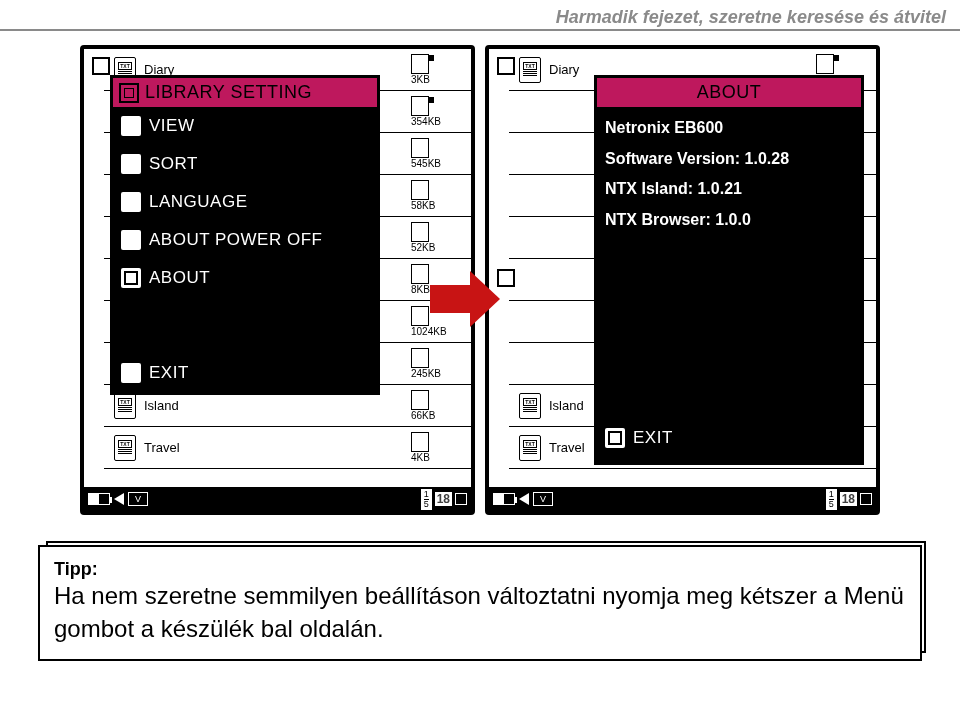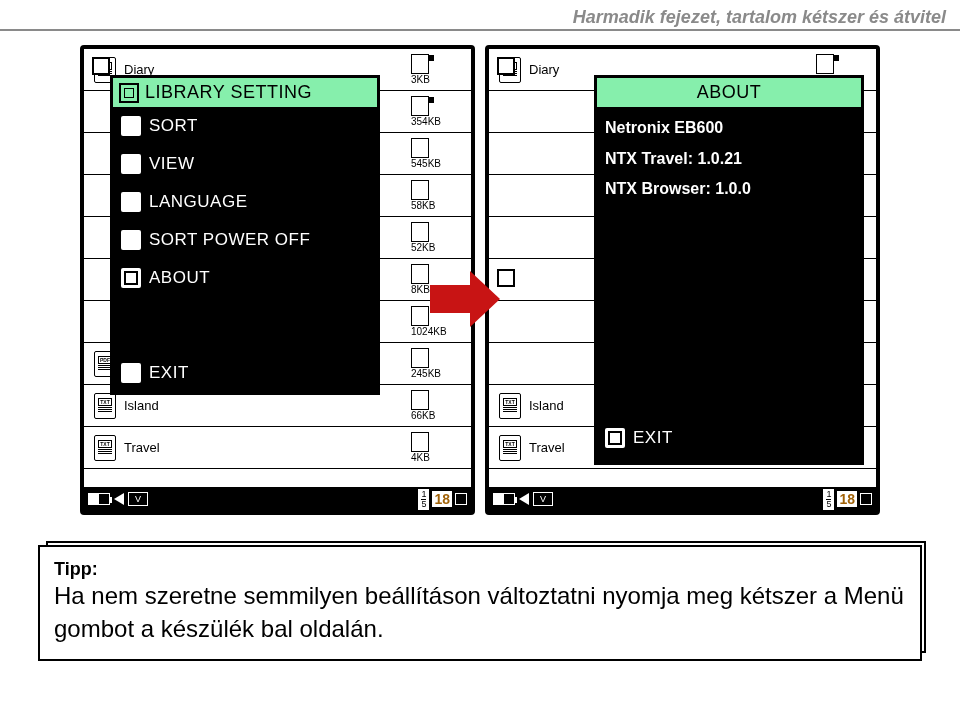--- a/index.html
+++ b/index.html
@@ -5,46 +5,46 @@
   * { box-sizing: border-box; margin: 0; padding: 0; }
   body { font-family: Arial, Helvetica, sans-serif; width: 960px; height: 704px; background: #fff; position: relative; }
   
   .page-header { text-align: right; font-size: 18px; font-weight: bold; font-style: italic; color: #8a8a8a; padding: 6px 14px 0 0; border-bottom: 2px solid #8a8a8a; margin: 0 0 14px 0; line-height: 1.3; }
   
   .screens-wrap { display: flex; justify-content: center; gap: 10px; padding: 0 50px; position: relative; }
   
   .device { width: 395px; border: 4px solid #000; border-radius: 4px; background: #fff; position: relative; height: 470px; overflow: hidden; }
   
   
-  .file-row { display: flex; align-items: center; border-bottom: 1px solid #000; height: 42px; padding: 0 6px 0 10px; }
+  .file-row { display: flex; align-items: center; border-bottom: 1px solid #000; height: 42px; padding: 0 6px 0 10px; margin-left: 20px; }
   .file-row .typebox { width: 22px; height: 26px; border: 1px solid #000; border-radius: 2px; display: flex; align-items: center; justify-content: center; font-size: 6px; font-weight: bold; margin-right: 8px; flex-direction: column; }
   .file-row .typebox .tag { font-size: 5px; border: 1px solid #000; padding: 0 1px; margin-bottom: 1px; }
   .file-row .typebox .lines { width: 14px; }
   .file-row .typebox .lines span { display:block; border-top:1px solid #000; height:2px;}
   .file-row .name { flex: 1; font-size: 13px; }
   .file-row .pageicon { width: 18px; height: 20px; border: 1px solid #000; margin-right: 4px; position: relative; }
   .file-row .pageicon.sd::after { content:''; position:absolute; right:-6px; top:0; width:6px; height:6px; background:#000; }
   .file-row .meta { width: 54px; text-align: left; }
   .file-row .meta .size { font-size: 10px; color: #000; }
   
   
   .statusbar { position: absolute; bottom: 0; left: 0; right: 0; height: 24px; background: #000; display: flex; align-items: center; padding: 0 4px; gap: 4px; }
   .sb-batt { width: 22px; height: 12px; border: 1px solid #fff; position: relative; }
   .sb-batt::after { content:''; position:absolute; right:-3px; top:3px; width:2px; height:6px; background:#fff; }
   .sb-batt .fill { height:100%; width:50%; background:#fff; }
   .sb-sound { width: 0; height: 0; border-top: 6px solid transparent; border-bottom: 6px solid transparent; border-right: 10px solid #fff; }
   .sb-vbox { border:1px solid #fff; color:#fff; font-size:9px; padding:1px 6px;}
   .sb-pages { margin-left:auto; display:flex; align-items:center; gap:3px;}
   .sb-frac { background:#fff; color:#000; font-size:9px; line-height:1; text-align:center; padding:1px 3px; }
   .sb-frac .num { border-bottom:1px solid #000;}
-  .sb-big { background:#fff; color:#a16207; font-weight:bold; font-size:14px; padding:0 2px;}
+  .sb-big { background:#fff; color:#404040; font-weight:bold; font-size:12px; padding:0 2px;}
   .sb-sq { border:1px solid #fff; width:12px; height:12px; }
   
   
-  .overlay { position: absolute; border: 3px solid #000; background: #86efac; z-index: 10; }
+  .overlay { position: absolute; border: 3px solid #000; background: #be185d; z-index: 10; }
   
   .lib-overlay { top: 26px; left: 26px; width: 270px; height: 320px; display: flex; flex-direction: column; }
   .lib-title-row { display:flex; align-items:center; padding:4px 6px; }
   .lib-title-icon { width:20px; height:20px; border:2px solid #000; margin-right:6px; position:relative;}
   .lib-title-icon::before { content:''; position:absolute; inset:3px; border:1px solid #000;}
   .lib-title { font-size: 18px; font-weight: 500; letter-spacing: 0.5px; }
   .lib-panel { background: #000; flex:1; display:flex; flex-direction:column; }
   .lib-item { display:flex; align-items:center; height:38px; padding:0 8px; }
   .lib-item .ic { width:20px; height:20px; background:#fff; margin-right:8px; border-radius:2px;}
   .lib-item .ic.sel { background:#fff; position:relative;}
@@ -69,21 +69,21 @@
   
   
   .tip-outer { margin: 30px 38px 0; border: 2px solid #000; position: relative; padding: 12px 14px 14px; background: #fff;}
   .tip-outer::before { content:''; position:absolute; inset:-6px -6px 6px 6px; border:2px solid #000; z-index:-1; background:#fff;}
   .tip-label { font-weight: bold; font-size: 18px; }
   .tip-body { font-size: 24px; line-height: 1.35; }
 </style>
 </head>
 <body>
 
-<div class="page-header">Harmadik fejezet, tartalom kétszer és átvitel</div>
+<div class="page-header">Harmadik fejezet, szeretne keresése és átvitel</div>
 
 <div class="screens-wrap">
 
   <div class="device">
 
     <div class="file-row">
       <div class="typebox">
           <span class="tag">TXT</span>
           <div class="lines">
             <span></span>
@@ -190,33 +190,33 @@
     <div class="peek" style="top:8px;"></div>
 
     <div class="overlay lib-overlay">
       <div class="lib-title-row">
         <div class="lib-title-icon"></div>
         <div class="lib-title">LIBRARY SETTING</div>
       </div>
       <div class="lib-panel">
         <div class="lib-item">
             <div class="ic"></div>
+            <div class="lbl">VIEW</div>
+          </div>
+        <div class="lib-item">
+            <div class="ic"></div>
             <div class="lbl">SORT</div>
           </div>
         <div class="lib-item">
             <div class="ic"></div>
-            <div class="lbl">VIEW</div>
-          </div>
-        <div class="lib-item">
-            <div class="ic"></div>
             <div class="lbl">LANGUAGE</div>
           </div>
         <div class="lib-item">
             <div class="ic"></div>
-            <div class="lbl">SORT POWER OFF</div>
+            <div class="lbl">ABOUT POWER OFF</div>
           </div>
         <div class="lib-item">
             <div class="ic sel"></div>
             <div class="lbl">ABOUT</div>
           </div>
         <div class="lib-spacer"></div>
         <div class="lib-item">
             <div class="ic"></div>
             <div class="lbl">EXIT</div>
           </div>
@@ -341,21 +341,22 @@
         </div>
       </div>
 
     <div class="peek" style="top:8px;"></div>
     <div class="peek" style="top:220px;"></div>
 
     <div class="overlay about-overlay">
       <div class="about-title-row">ABOUT</div>
       <div class="about-panel">
         <div class="about-line">Netronix EB600</div>
-        <div class="about-line">NTX Travel: 1.0.21</div>
+        <div class="about-line">Software Version: 1.0.28</div>
+        <div class="about-line">NTX Island: 1.0.21</div>
         <div class="about-line">NTX Browser: 1.0.0</div>
         <div class="lib-spacer"></div>
         <div class="about-exit lib-item">
             <div class="ic sel"></div>
             <div class="lbl">EXIT</div>
           </div>
       </div>
     </div>
 
     <div class="statusbar">

